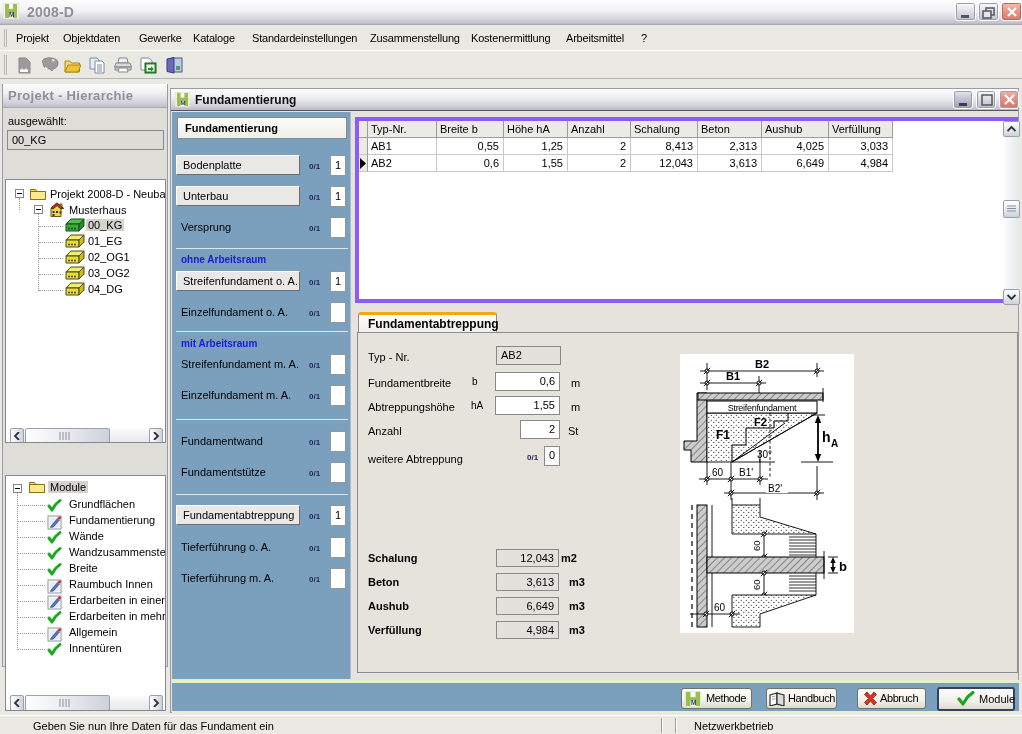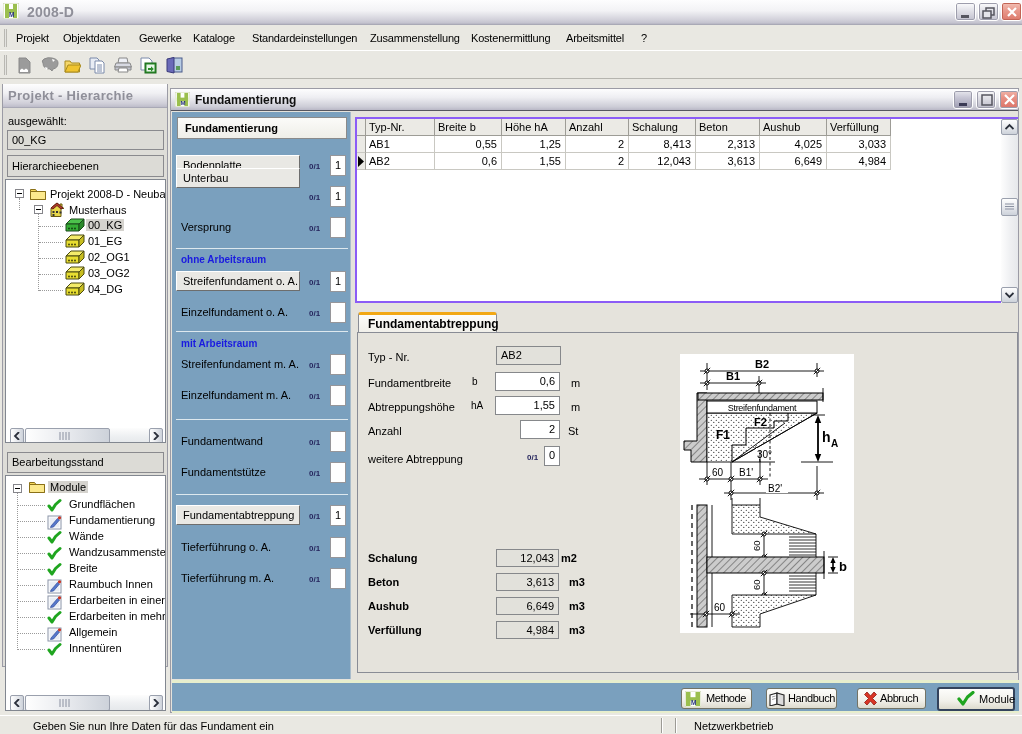--- a/index.html
+++ b/index.html
@@ -62,21 +62,21 @@
 .sbtn { position:absolute; left:4px; width:124px; height:20px; background:#E9E8E4;
   border-top:1px solid #fff; border-left:1px solid #fff; border-right:1px solid #6d6d6d; border-bottom:1px solid #6d6d6d;
   line-height:19px; padding-left:6px; color:#000; }
 .sflat { position:absolute; left:9px; color:#000; line-height:20px; }
 .szz { position:absolute; left:137px; width:16px; font-size:8px; font-weight:bold; color:#26265E; }
 .sbox { position:absolute; left:158px; width:16px; height:21px; background:#fff; border:1px solid #96969a; text-align:center; line-height:19px; }
 .ssep { position:absolute; left:4px; width:172px; height:1px; background:#DDE8EE; }
 .slbl { position:absolute; left:9px; color:#1A1AE0; font-size:10px; font-weight:bold; }
 
 
-#tablebox { left:184px; top:28px; width:663px; height:186px; background:#fff; border:2px solid #8b5cf6; }
+#tablebox { left:184px; top:28px; width:663px; height:186px; background:#fff; border:4px solid #8b5cf6; }
 .th { position:absolute; top:0; height:17px; background:#EBEAE5; border-right:1px solid #9d9c96; border-bottom:1px solid #9d9c96; padding:2px 0 0 3px; }
 .td { position:absolute; height:17px; border-right:1px solid #c9c8c2; border-bottom:1px solid #c9c8c2; padding:2px 4px 0 3px; }
 .tdr { text-align:right; }
 
 
 #tab { left:187px; top:223px; width:139px; height:21px; background:linear-gradient(180deg,#fdfdfa,#f0efe9);
   border:1px solid #898c95; border-bottom:0; border-radius:3px 3px 0 0; border-top:3px solid #F2A814;
   font-weight:bold; font-size:12px; padding:2px 0 0 9px; }
 #page { left:186px; top:243px; width:661px; height:341px; background:#E5E3DC; border:1px solid #898c95; }
 .flabel { position:absolute; color:#000; }
@@ -184,21 +184,20 @@
     <rect x="11" y="9" width="4" height="4" fill="#5a9a5a"></rect>
   </svg>
 </div>
 
 <div id="lpanel" class="abs">
   <div id="lptitle" class="abs">
       <span>Projekt - Hierarchie</span>
     </div>
   <div class="abs" style="left:5px;top:31px">ausgewählt:</div>
   <div class="sunkbox abs" style="left:4px;top:46px;width:157px;height:20px;padding:3px 0 0 4px">00_KG</div>
-  <div class="sunkbox abs" style="left:4px;top:71px;width:157px;height:22px;padding:4px 0 0 4px">Hierarchieebenen</div>
   <div class="treebox abs" id="tree1" style="left:2px;top:95px;width:161px;height:264px;overflow:hidden">
     <div class="abs" style="left:13px;top:18px;width:1px;height:12px;border-left:1px dotted #9a9a9a"></div>
     <div class="abs" style="left:32px;top:34px;width:1px;height:77px;border-left:1px dotted #9a9a9a"></div>
     <div class="abs" style="left:33px;top:46px;width:24px;height:1px;border-top:1px dotted #9a9a9a"></div>
     <div class="abs" style="left:33px;top:62px;width:24px;height:1px;border-top:1px dotted #9a9a9a"></div>
     <div class="abs" style="left:33px;top:78px;width:24px;height:1px;border-top:1px dotted #9a9a9a"></div>
     <div class="abs" style="left:33px;top:94px;width:24px;height:1px;border-top:1px dotted #9a9a9a"></div>
     <div class="abs" style="left:33px;top:110px;width:24px;height:1px;border-top:1px dotted #9a9a9a"></div>
     <svg class="abs" style="left:9px;top:9px" width="9" height="9" viewBox="0 0 9 9">
         <rect x="0.5" y="0.5" width="8" height="8" fill="#fff" stroke="#85858a"></rect>
@@ -275,21 +274,20 @@
       <div class="sbb sbbh" style="left:139px;top:0;width:14px;height:16px"></div>
       <svg class="abs" style="left:142px;top:4px" width="8" height="8">
           <path d="M2,0 L6,4 L2,8" fill="none" stroke="#2a2f3a" stroke-width="1.8"></path>
         </svg>
       <div class="sbb sbbh" style="left:15px;top:0;width:85px;height:16px"></div>
       <svg class="abs" style="left:49px;top:4px" width="16" height="8">
           <path d="M1,0 v8 M4,0 v8 M7,0 v8 M10,0 v8" stroke="#8a90a0"></path>
         </svg>
     </div>
   </div>
-  <div class="sunkbox abs" style="left:4px;top:368px;width:157px;height:21px;padding:3px 0 0 4px">Bearbeitungsstand</div>
   <div class="treebox abs" id="tree2" style="left:2px;top:391px;width:161px;height:236px;overflow:hidden">
     <div class="abs" style="left:11px;top:17px;width:1px;height:157px;border-left:1px dotted #9a9a9a"></div>
     <div class="abs" style="left:12px;top:29px;width:27px;height:1px;border-top:1px dotted #9a9a9a"></div>
     <div class="abs" style="left:12px;top:45px;width:27px;height:1px;border-top:1px dotted #9a9a9a"></div>
     <div class="abs" style="left:12px;top:61px;width:27px;height:1px;border-top:1px dotted #9a9a9a"></div>
     <div class="abs" style="left:12px;top:77px;width:27px;height:1px;border-top:1px dotted #9a9a9a"></div>
     <div class="abs" style="left:12px;top:93px;width:27px;height:1px;border-top:1px dotted #9a9a9a"></div>
     <div class="abs" style="left:12px;top:109px;width:27px;height:1px;border-top:1px dotted #9a9a9a"></div>
     <div class="abs" style="left:12px;top:125px;width:27px;height:1px;border-top:1px dotted #9a9a9a"></div>
     <div class="abs" style="left:12px;top:141px;width:27px;height:1px;border-top:1px dotted #9a9a9a"></div>
@@ -392,21 +390,21 @@
     <div class="abs" style="left:5px;top:5px;width:170px;height:22px;background:linear-gradient(180deg,#FBFBF9,#EFEEE8);border:1px solid #8a8a8a;font-weight:bold;line-height:20px;padding-left:7px">Fundamentierung</div>
     <div class="ssep" style="top:136px"></div>
     <div class="ssep" style="top:219px"></div>
     <div class="ssep" style="top:307px"></div>
     <div class="ssep" style="top:382px"></div>
     <div class="slbl" style="top:142px">ohne Arbeitsraum</div>
     <div class="slbl" style="top:226px">mit Arbeitsraum</div>
     <div class="sbtn" style="top:43px">Bodenplatte</div>
     <div class="szz" style="top:50px">0/1</div>
     <div class="sbox" style="top:43px">1</div>
-    <div class="sbtn" style="top:56px">Unterbau</div>
+    <div class="sbtn" style="top:74px">Unterbau</div>
     <div class="szz" style="top:81px">0/1</div>
     <div class="sbox" style="top:74px">1</div>
     <div class="sflat" style="top:105px">Versprung</div>
     <div class="szz" style="top:112px">0/1</div>
     <div class="sbox" style="top:105px"></div>
     <div class="sbtn" style="top:159px">Streifenfundament o. A.</div>
     <div class="szz" style="top:166px">0/1</div>
     <div class="sbox" style="top:159px">1</div>
     <div class="sflat" style="top:190px">Einzelfundament o. A.</div>
     <div class="szz" style="top:197px">0/1</div>

